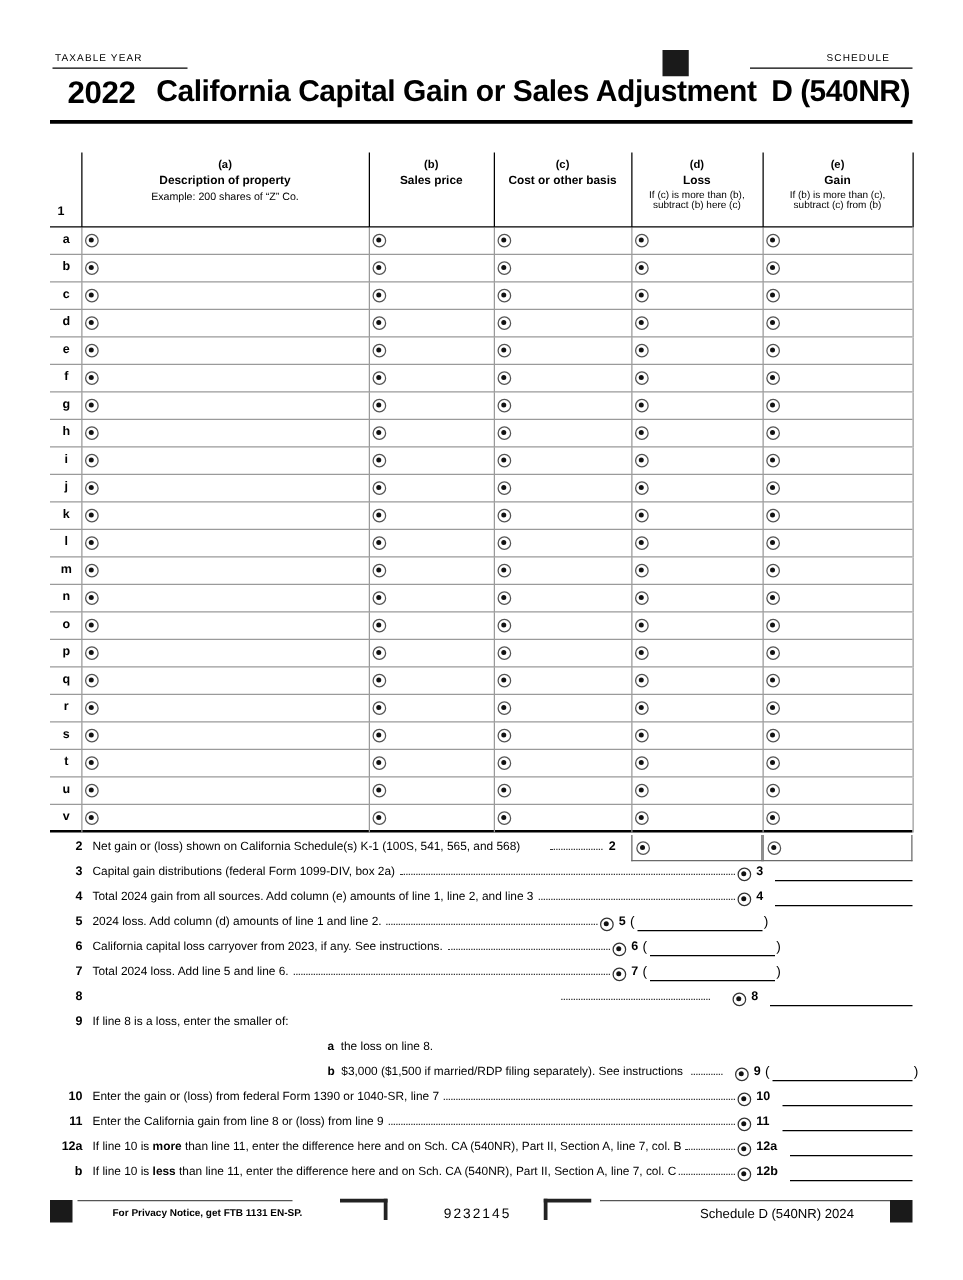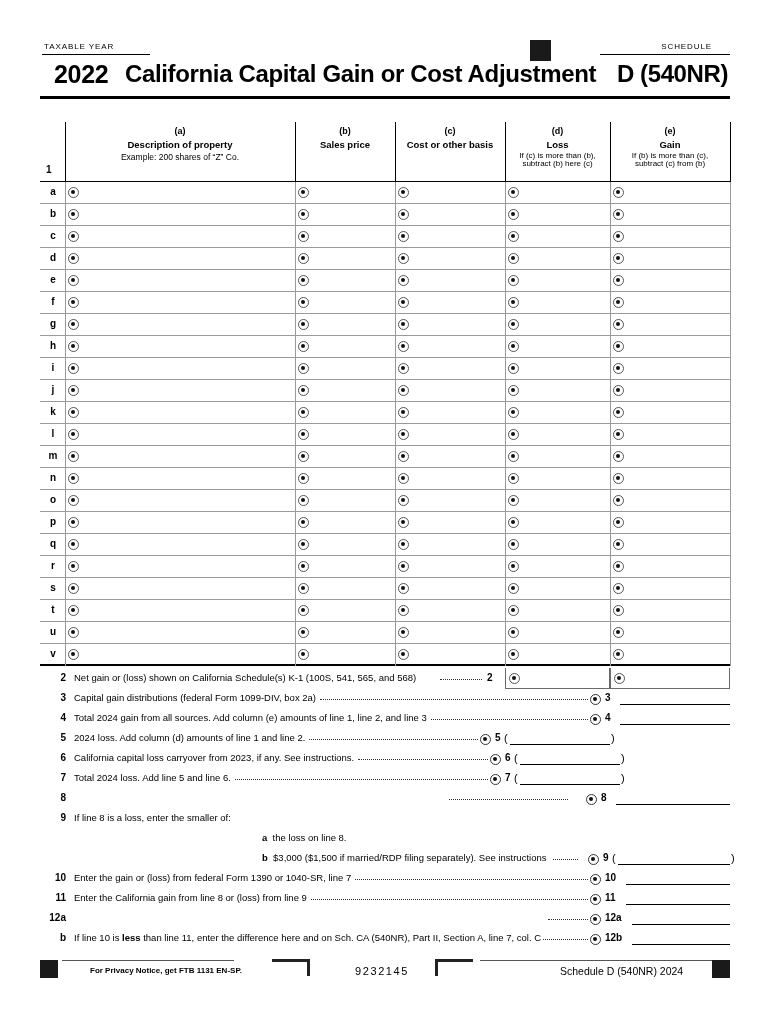--- a/index.html
+++ b/index.html
@@ -190,21 +190,21 @@
 
 <div id="page">
 
   <div class="hdr">
     <div class="taxable-year-lbl">TAXABLE YEAR</div>
     <div class="taxable-year-rule"></div>
     <div class="black-sq"></div>
     <div class="schedule-lbl">SCHEDULE</div>
     <div class="schedule-rule"></div>
     <div class="year-num">2022</div>
-    <div class="form-title">California Capital Gain or Cost Adjustment</div>
+    <div class="form-title">California Capital Gain or Sales Adjustment</div>
     <div class="form-code">D (540NR)</div>
     <div class="hdr-baseline"></div>
   </div>
 
 
   <div class="tbl">
     <div class="thead" id="thead">
       <div class="line1-num">1</div>
     <div class="col-div" style="left: 25px;"></div>
         <div class="chd" style="left: 25px; width: 230px;">
@@ -645,20 +645,21 @@
       <div class="ln">
         <div class="ln-no">11</div>
         <div class="ln-txt">Enter the California gain from line 8 or (loss) from line 9</div>
         <div class="leader" style="left: 271px; width: 277px;"></div>
         <div class="tgt" style="left: 550px;"></div>
         <div class="endno" style="left: 565px;">11</div>
         <div class="blank" style="left: 586px; width: 104px;"></div>
       </div>
       <div class="ln">
         <div class="ln-no">12a</div>
+        <div class="ln-txt">If line 10 is <b>more</b> than line 11, enter the difference here and on Sch. CA (540NR), Part II, Section A, line 7, col. B</div>
         <div class="leader" style="left: 508px; width: 40px;"></div>
         <div class="tgt" style="left: 550px;"></div>
         <div class="endno" style="left: 565px;">12a</div>
         <div class="blank" style="left: 592px; width: 98px;"></div>
       </div>
       <div class="ln">
         <div class="ln-no">b</div>
         <div class="ln-txt">If line 10 is <b>less</b> than line 11, enter the difference here and on Sch. CA (540NR), Part II, Section A, line 7, col. C</div>
         <div class="leader" style="left: 503px; width: 45px;"></div>
         <div class="tgt" style="left: 550px;"></div>

